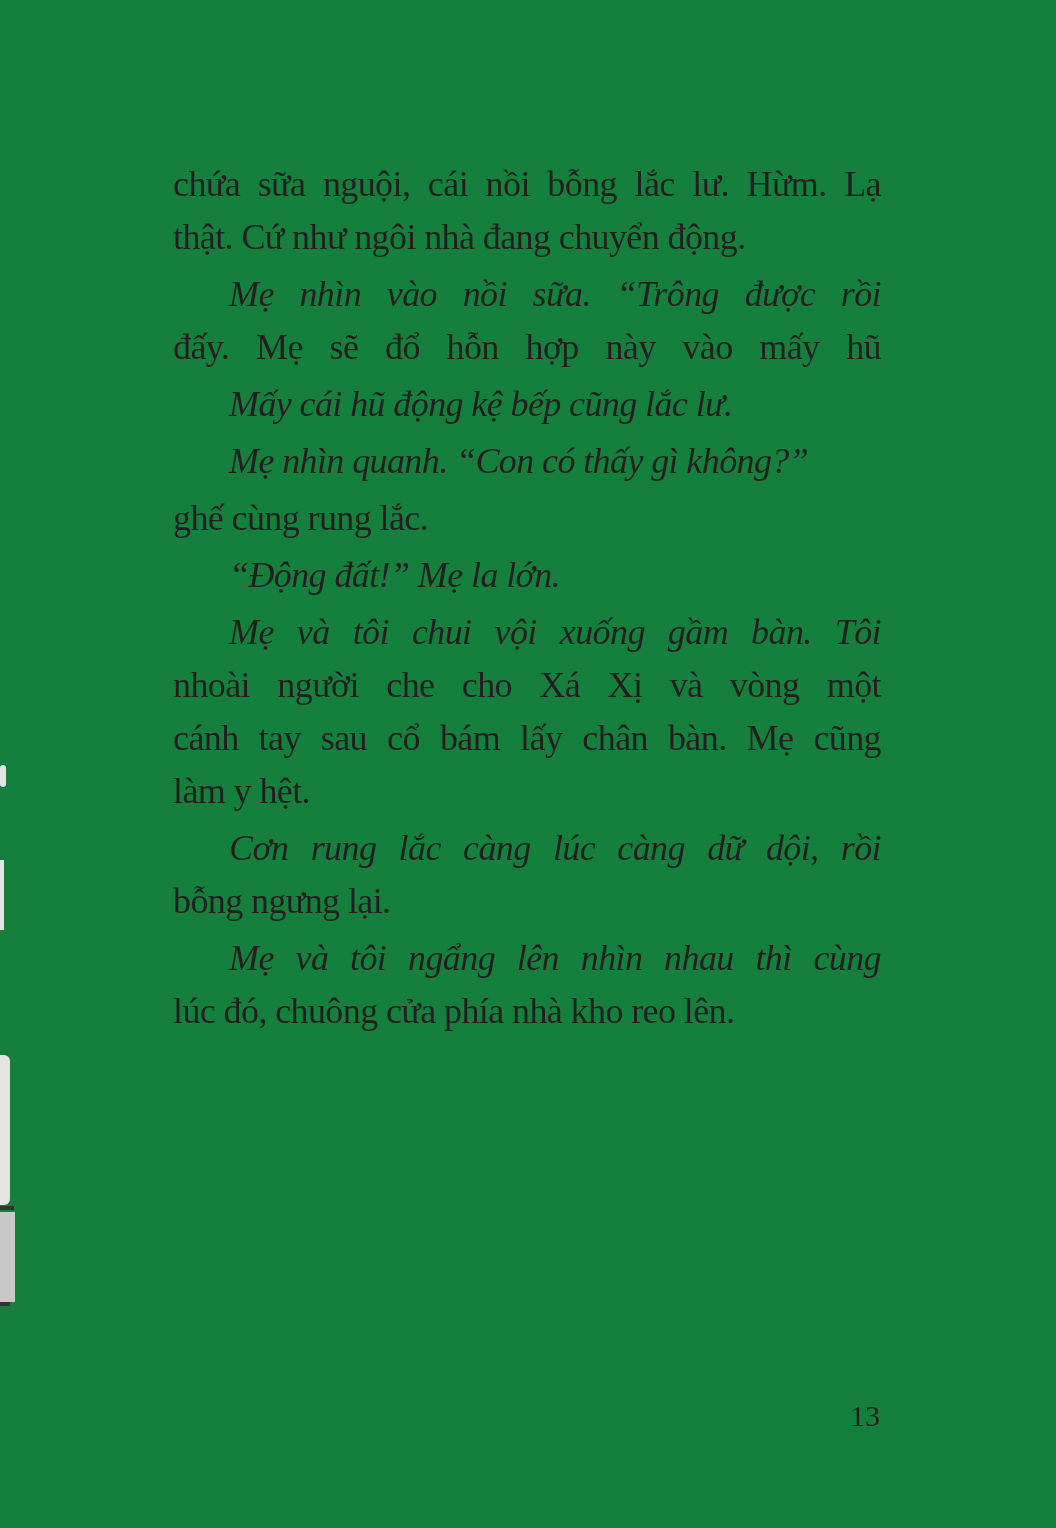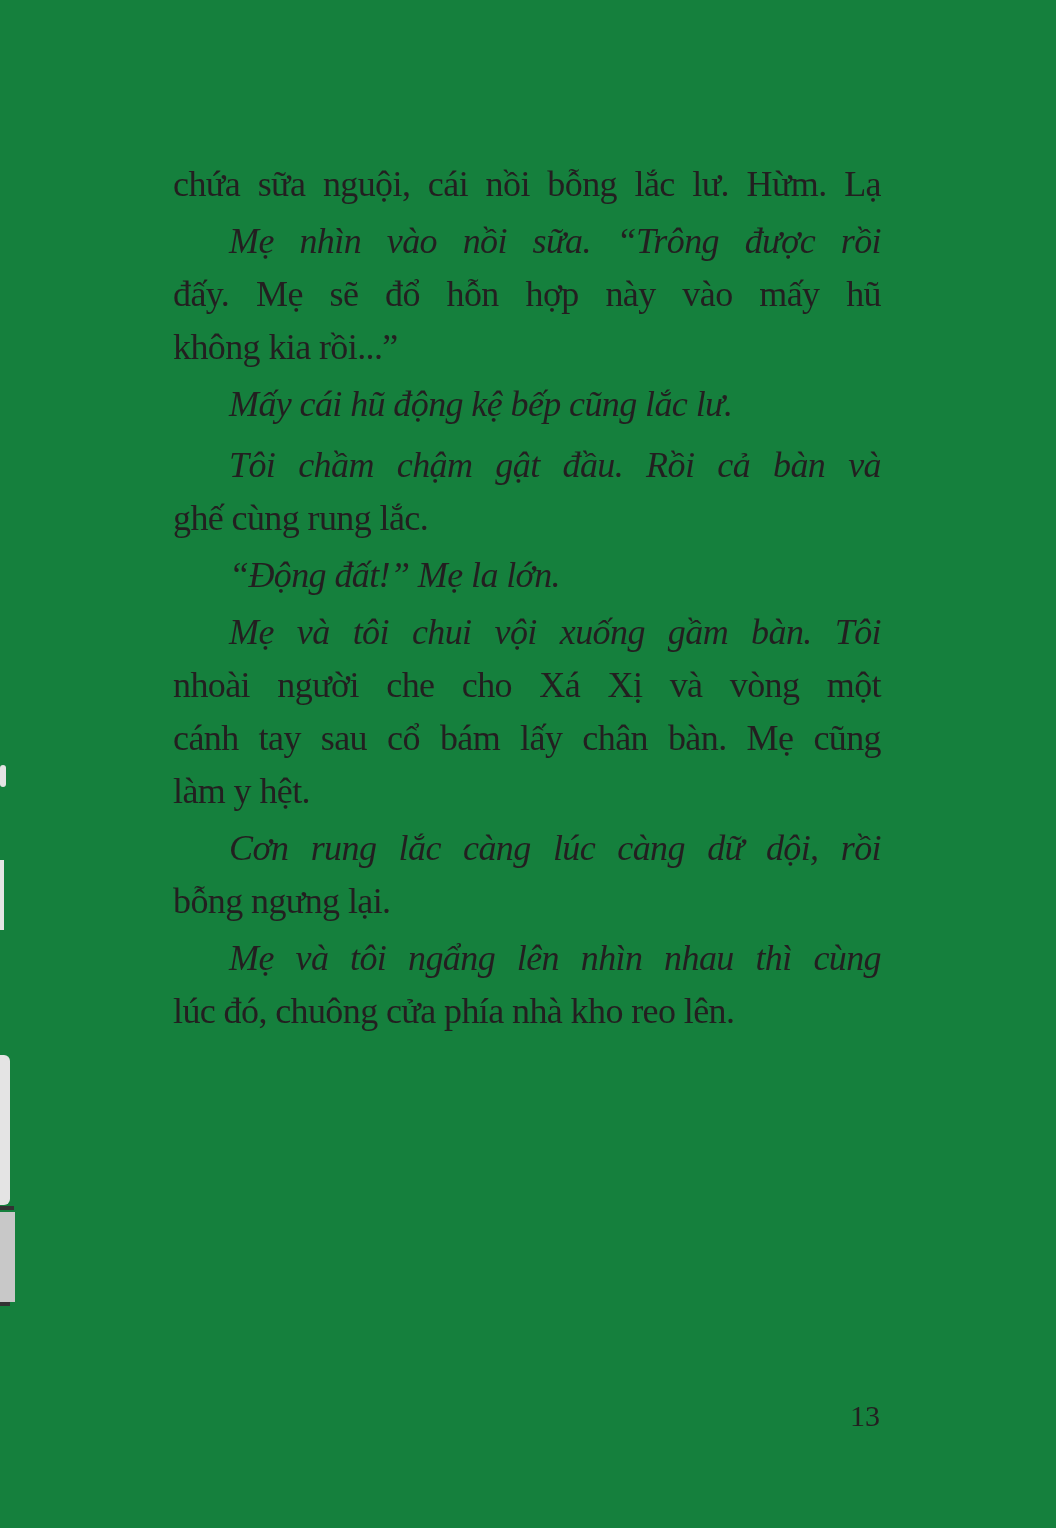--- a/index.html
+++ b/index.html
@@ -69,33 +69,33 @@
   <div class="bleed" style="top:765px;width:6px;height:22px;border-radius:3px;"></div>
   <div class="bleed" style="top:860px;width:4px;height:70px;"></div>
   <div class="bleed" style="top:1055px;width:10px;height:150px;border-radius:0 6px 6px 0;"></div>
   <div class="bleed" style="top:1206px;width:14px;height:4px;background:#333;"></div>
   <div class="bleed" style="top:1212px;width:15px;height:90px;background:#c8c8c8;"></div>
   <div class="bleed" style="top:1302px;width:10px;height:4px;background:#333;"></div>
 
   <div class="text-block">
 
     <div class="line justified">chứa sữa nguội, cái nồi bỗng lắc lư. Hừm. Lạ</div>
+    <div class="line">thật. Cứ như ngôi nhà đang chuyển động.</div>
     <div class="para-gap"></div>
 
     <div class="line justified indent">Mẹ nhìn vào nồi sữa. “Trông được rồi</div>
     <div class="line justified">đấy. Mẹ sẽ đổ hỗn hợp này vào mấy hũ</div>
-    <div class="line">không kia rồi...”</div>
     <div class="para-gap"></div>
 
     <div class="line indent">Mấy cái hũ động kệ bếp cũng lắc lư.</div>
     <div class="para-gap"></div>
 
+    <div class="line indent">Mẹ nhìn quanh. “Con có thấy gì không?”</div>
     <div class="para-gap"></div>
 
-    <div class="line justified indent">Tôi chầm chậm gật đầu. Rồi cả bàn và</div>
     <div class="line">ghế cùng rung lắc.</div>
     <div class="para-gap"></div>
 
     <div class="line indent">“Động đất!” Mẹ la lớn.</div>
     <div class="para-gap"></div>
 
     <div class="line justified indent">Mẹ và tôi chui vội xuống gầm bàn. Tôi</div>
     <div class="line justified">nhoài người che cho Xá Xị và vòng một</div>
     <div class="line justified">cánh tay sau cổ bám lấy chân bàn. Mẹ cũng</div>
     <div class="line">làm y hệt.</div>

